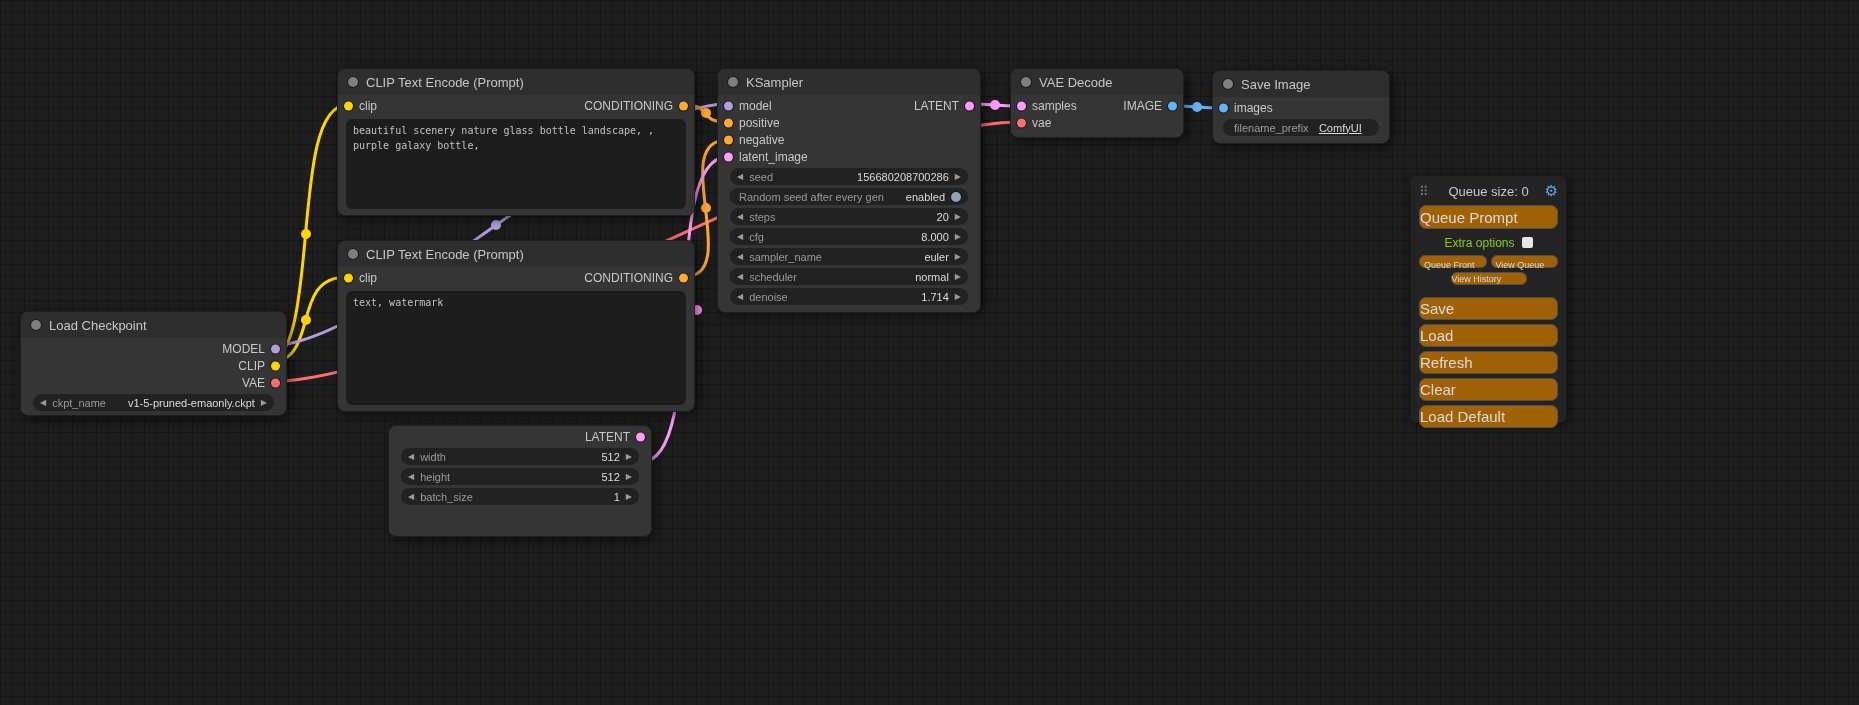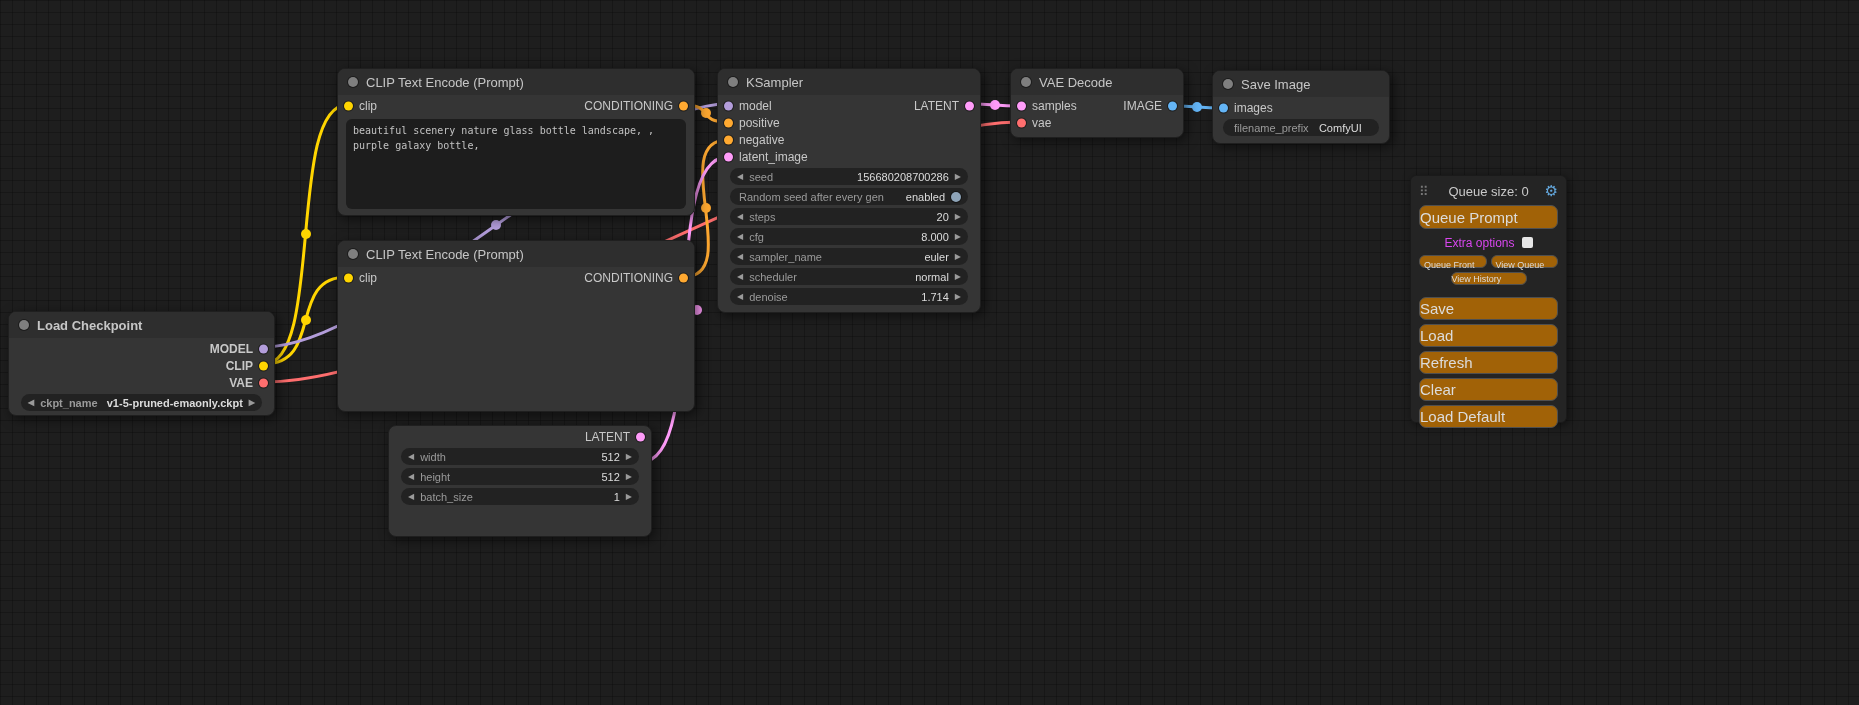--- a/index.html
+++ b/index.html
@@ -44,21 +44,21 @@
 
   .widget {
     height:17px; margin:3px 12px 0;
     background:#222; border-radius:9px;
     display:flex; align-items:center; padding:0 7px;
     font-size:11px; white-space:nowrap; overflow:hidden;
   }
   .arr { color:#9a9a9a; font-size:8px; line-height:1; flex:0 0 auto; }
   .wlabel { color:#9a9a9a; margin-left:6px; }
   .wvalue { color:#dcdcdc; margin-left:auto; margin-right:6px; }
-  .wvalue.centered { margin:0 auto; }
+  .wvalue.centered { margin:0 auto;text-decoration:underline; }
   .toggle-dot { width:10px; height:10px; border-radius:50%; flex:0 0 auto; box-shadow:0 0 0 1px rgba(0,0,0,0.4); }
 
   .prompt {
     position:absolute; left:8px; right:8px; z-index:2;
     background:#1d1d1d; border:none; border-radius:6px;
     color:#c2c2c2; font-family:"DejaVu Sans Mono", monospace; font-size:10px;
     line-height:1.45; padding:5px 7px; resize:none; overflow:hidden; display:block; width:calc(100% - 16px);
   }
 
   #menu {
@@ -71,21 +71,21 @@
   .drag { color:#777; font-size:13px; margin-right:4px; cursor:move; }
   .qsize { flex:1; text-align:center; }
   .gear { font-size:15px; cursor:pointer; }
   .btn {
     display:block; width:100%;
     background:#a16207; border:1px solid #4f4f4f; border-radius:7px;
     color:#dcdcdc; text-align:left; cursor:pointer;
     font-family:"Liberation Sans", sans-serif;
   }
   #queue-prompt { font-size:15px; height:24px; margin-top:4px; }
-  .extra { display:flex; justify-content:center; align-items:center; gap:7px; color:#d946ef; font-size:12px; margin-top:6px; height:15px; }
+  .extra { display:flex; justify-content:center; align-items:center; gap:7px; color:#84cc16; font-size:12px; margin-top:6px; height:15px; }
   .checkbox { width:11px; height:11px; background:#e6e6e6; border-radius:2px; cursor:pointer; }
   .small-row { display:flex; gap:4px; margin-top:5px; }
   .btn.small { font-size:9px; height:13px; border-radius:6px; flex:1; padding:4px; }
   .btn.small-center { font-size:9px; height:13px; border-radius:6px; width:76px; margin:4px auto 0; padding:0; }
   .big-group { margin-top:12px; }
   .btn.big { font-size:15px; height:23px; margin-top:4px; }
 </style>
 </head>
 <body>
 
@@ -103,21 +103,21 @@
   <circle cx="306" cy="234" r="5" fill="#FFD500"></circle>
   <circle cx="306" cy="320" r="5" fill="#FFD500"></circle>
   <circle cx="496" cy="225" r="5" fill="#B39DDB"></circle>
   <circle cx="706" cy="113" r="5" fill="#FFA931"></circle>
   <circle cx="706" cy="208" r="5" fill="#FFA931"></circle>
   <circle cx="697" cy="310" r="5" fill="#FF9CF9"></circle>
   <circle cx="995" cy="105" r="5" fill="#FF9CF9"></circle>
   <circle cx="1197" cy="107" r="5" fill="#64B5F6"></circle>
 </svg>
 
-<div class="node" style="left:8px; top:311px; width:267px; height:105px;font-weight:bold;">
+<div class="node" style="left:20px; top:311px; width:267px; height:105px;">
   <div class="ntitle">
     <span class="tdot" style="background-color: rgb(127, 127, 127);"></span>
     <span class="ttext">Load Checkpoint</span>
   </div>
   <div class="slots">
     <div class="slot out">
       <span>MODEL</span>
       <span class="pin" style="background-color: rgb(179, 157, 219);"></span>
     </div>
     <div class="slot out">
@@ -163,20 +163,21 @@
   <div class="sloterow">
     <div class="slot in">
       <span class="pin" style="background-color: rgb(255, 213, 0);"></span>
       <span>clip</span>
     </div>
     <div class="slot out">
       <span>CONDITIONING</span>
       <span class="pin" style="background-color: rgb(255, 169, 49);"></span>
     </div>
   </div>
+  <textarea class="prompt" style="top: 50px; height: 114px;">text, watermark</textarea>
 </div>
 
 <div class="node" style="left:388px; top:425px; width:264px; height:112px;">
   <div class="slots">
     <div class="slot out">
       <span>LATENT</span>
       <span class="pin" style="background-color: rgb(255, 156, 249);"></span>
     </div>
   </div>
   <div class="widget">

